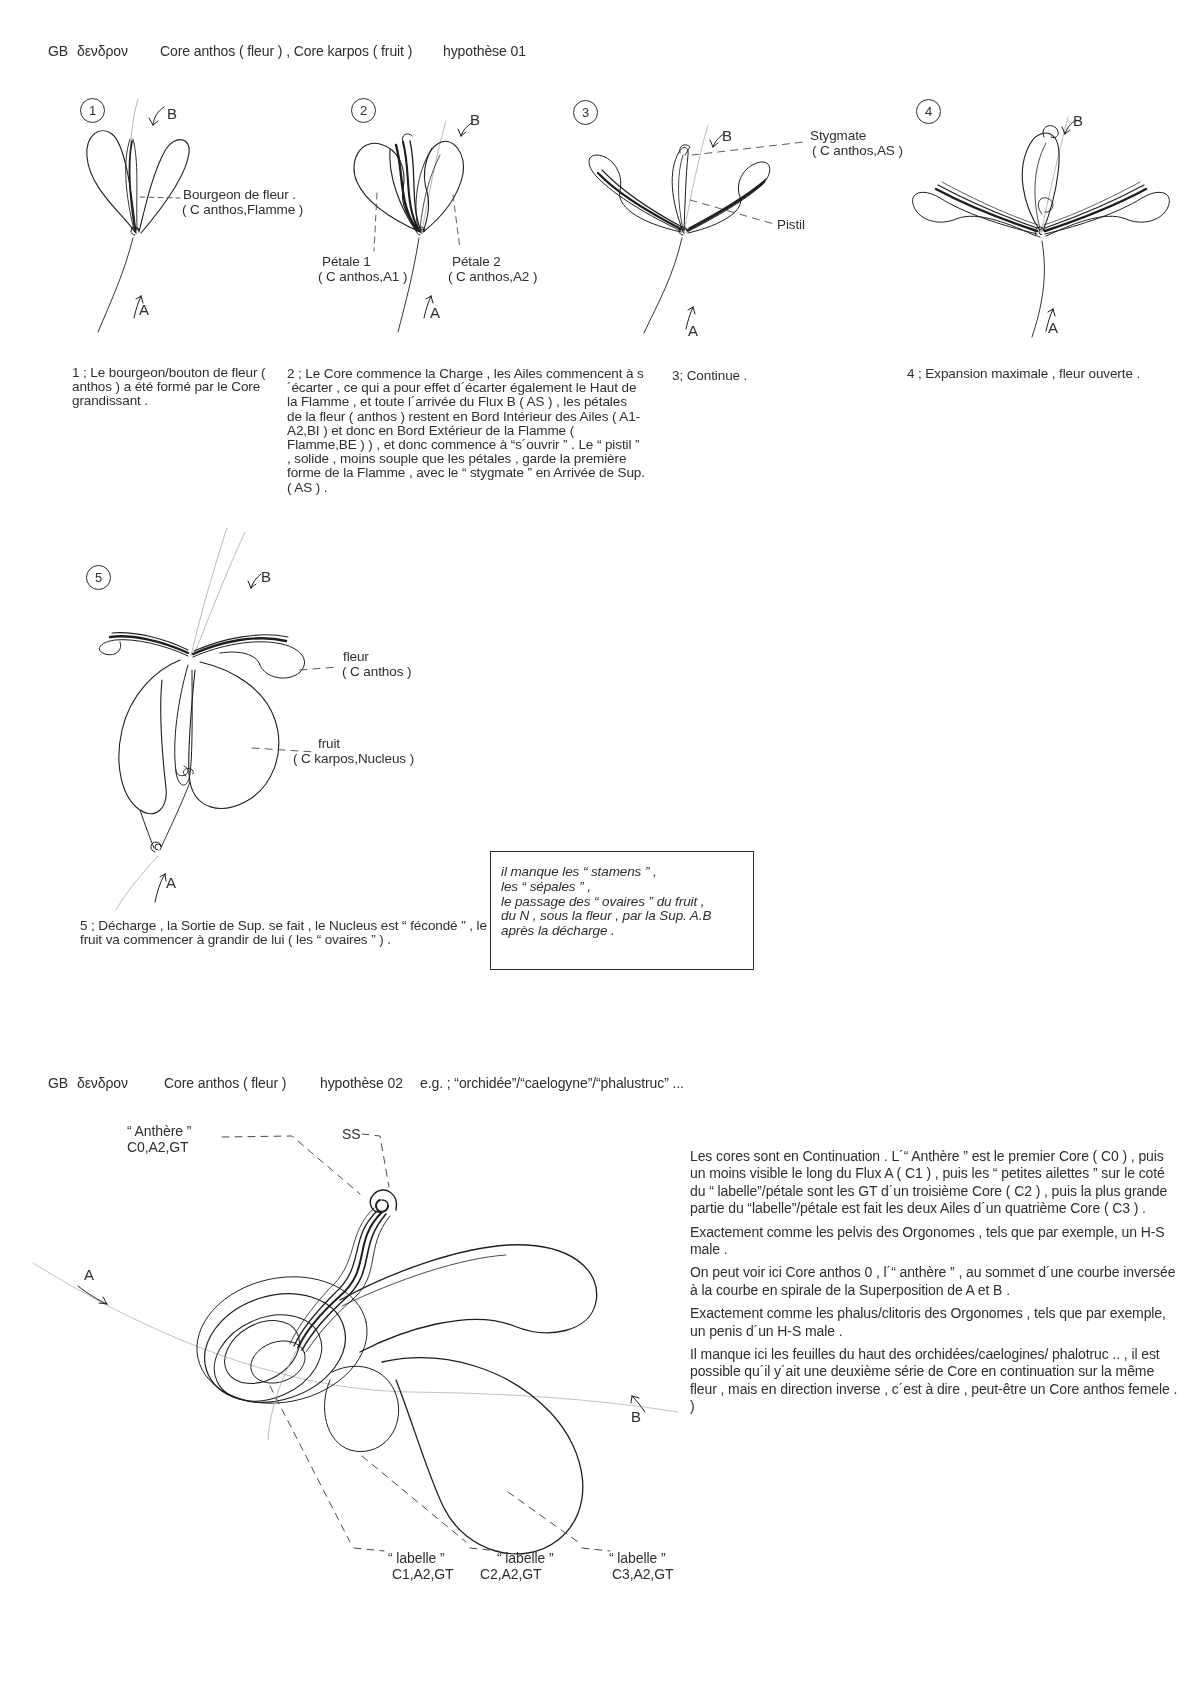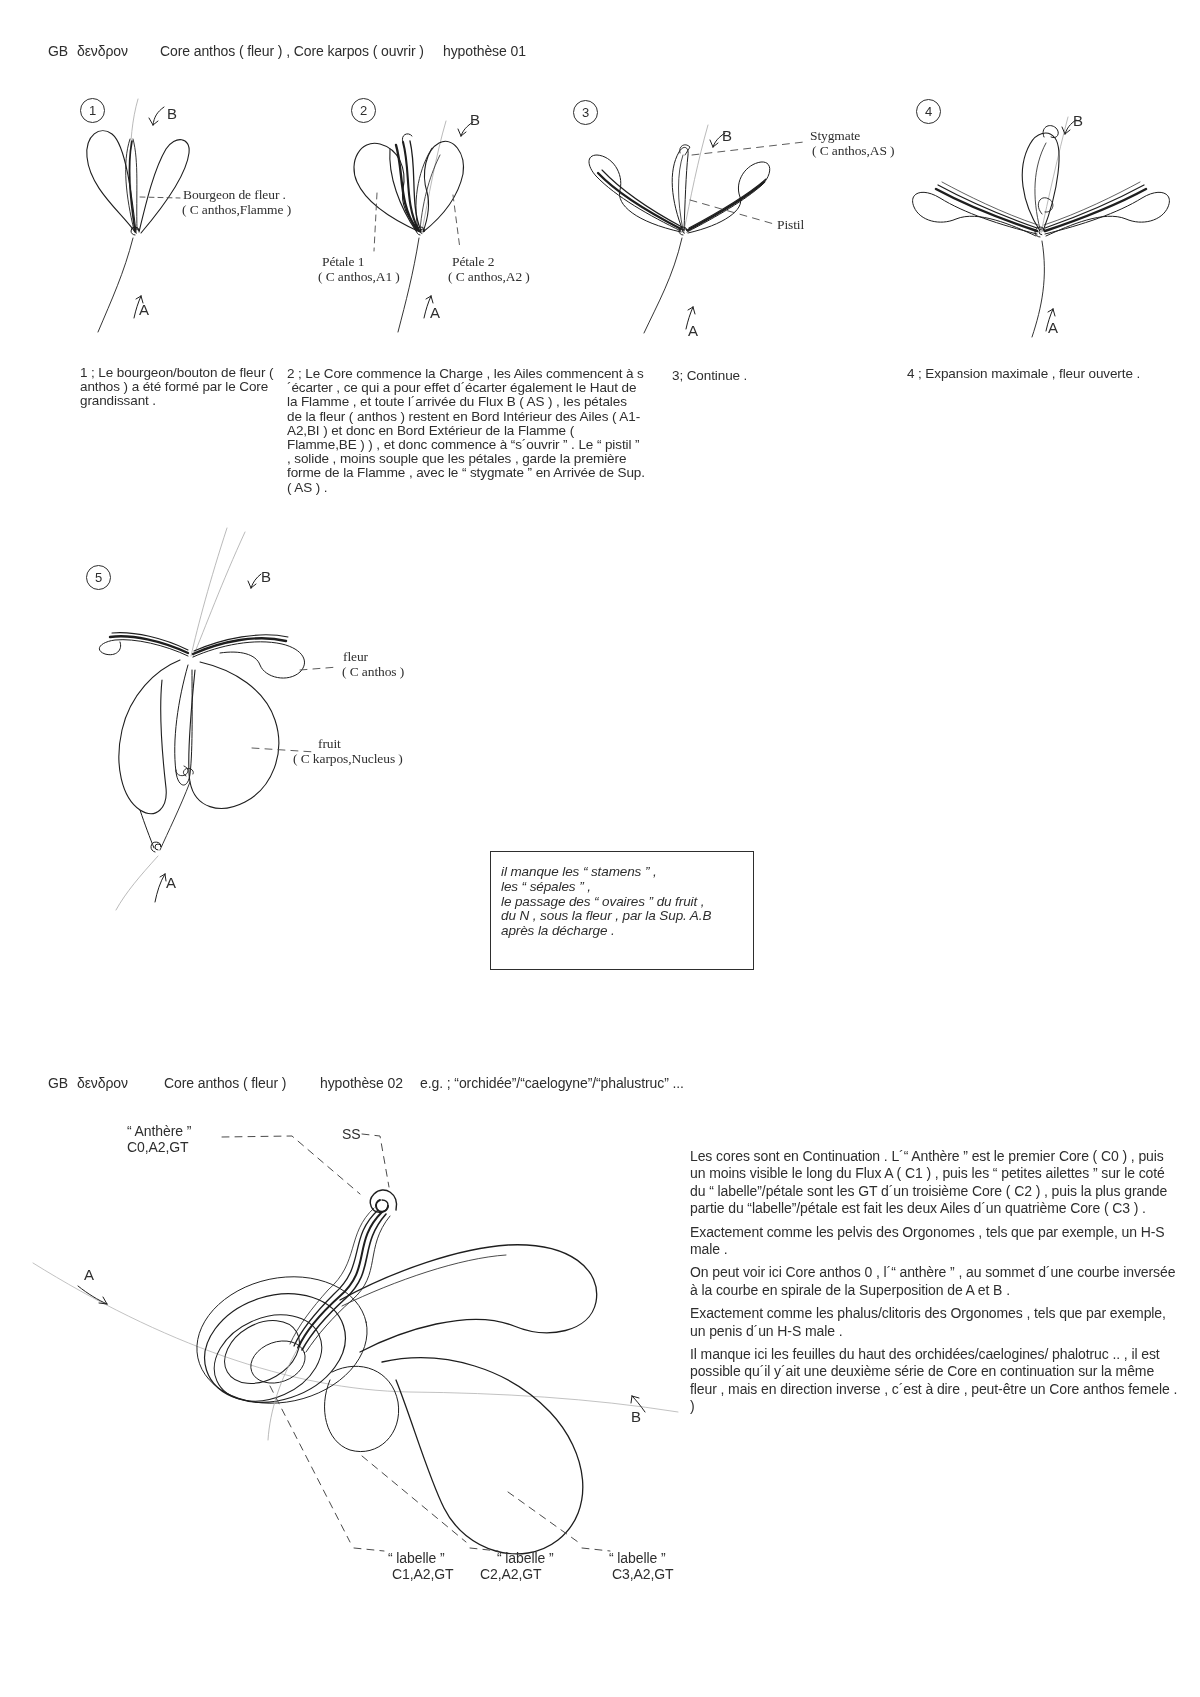--- a/index.html
+++ b/index.html
@@ -1,36 +1,36 @@
 <!DOCTYPE html>
 <html><head>
 <meta charset="utf-8">
 <style>
   html,body{margin:0;padding:0;background:#ffffff;}
   .page{position:relative;width:1200px;height:1697px;background:#ffffff;overflow:hidden;
         font-family:"Liberation Sans","DejaVu Sans",sans-serif;color:#2e2e2e;padding-left:40px;}
   .t{position:absolute;white-space:nowrap;font-size:14px;line-height:15px;letter-spacing:-0.1px;}
-  .small{font-size:13.5px;line-height:14.5px;font-family:Liberation Serif, serif;}
+  .small{font-size:13.5px;line-height:14.5px;}
   .cap{position:absolute;font-size:13.5px;line-height:14.2px;letter-spacing:-0.1px;white-space:normal;}
   .circ{position:absolute;width:23px;height:23px;border:1.3px solid #2e2e2e;border-radius:50%;
         text-align:center;line-height:23px;font-size:13px;}
   .flet{position:absolute;font-size:15px;}
   .box{position:absolute;border:1px solid #2e2e2e;}
   .box .ln{font-size:13.5px;line-height:14.8px;letter-spacing:-0.1px;white-space:nowrap;font-style:italic;}
   .para p{margin:0 0 6px 0;font-size:14px;line-height:17.4px;letter-spacing:-0.1px;}
   svg{position:absolute;overflow:visible;}
 </style>
 </head>
 <body>
 
 <div class="page">
 
   <div class="t" style="left:48px;top:44px">GB</div>
   <div class="t" style="left:77px;top:44px">δενδρον</div>
-  <div class="t" style="left:160px;top:44px">Core anthos ( fleur ) , Core karpos ( ouvrir )</div>
+  <div class="t" style="left:160px;top:44px">Core anthos ( fleur ) , Core karpos ( fruit )</div>
   <div class="t" style="left:443px;top:44px">hypothèse 01</div>
 
   <div class="circ" style="left:80px;top:98px">1</div>
   <svg style="left:60px;top:85px" width="250" height="250" viewBox="0 0 250 250">
     <g stroke="#1e1e1e" fill="none" stroke-linecap="round">
       <path d="M78,14 C66,55 70,110 75,146" stroke="#a8a8a8" stroke-width="0.8"></path>
       <path d="M104,22 C97,27 94,32 93,40" stroke-width="1"></path>
       <path d="M93,40 L89,33 M93,40 L98,36" stroke-width="1"></path>
       <path d="M75,147 C62,128 30,104 27,72 C25,50 40,40 52,49 C66,60 72,112 76,147" stroke-width="1.1"></path>
       <path d="M79,147 C86,118 94,84 106,64 C115,50 131,52 129,68 C126,92 98,128 81,148" stroke-width="1.1"></path>
@@ -41,21 +41,21 @@
       <path d="M73,153 C64,188 52,214 38,247" stroke-width="0.9"></path>
       <path d="M80,112 L120,113" stroke="#4a4a4a" stroke-width="0.9" stroke-dasharray="5,4"></path>
       <path d="M74,233 C76,224 78,218 81,211" stroke-width="1"></path>
       <path d="M81,211 L76,214 M81,211 L83,218" stroke-width="1"></path>
     </g>
   </svg>
   <div class="flet" style="left:167px;top:105px">B</div>
   <div class="flet" style="left:139px;top:301px">A</div>
   <div class="t small" style="left:183px;top:188px">Bourgeon de fleur .</div>
   <div class="t small" style="left:182px;top:203px">( C anthos,Flamme )</div>
-  <div class="cap" style="left:80px;top:366px;width:205px">1 ; Le bourgeon/bouton de fleur ( anthos ) a été formé par le Core grandissant .</div>
+  <div class="cap" style="left:72px;top:366px;width:205px">1 ; Le bourgeon/bouton de fleur ( anthos ) a été formé par le Core grandissant .</div>
 
   <div class="circ" style="left:351px;top:98px">2</div>
   <svg style="left:300px;top:85px" width="250" height="250" viewBox="0 0 250 250">
     <g stroke="#1e1e1e" fill="none" stroke-linecap="round">
       <path d="M146,36 C136,70 128,115 122,146" stroke="#a8a8a8" stroke-width="0.8"></path>
       <path d="M173,37 C167,41 163,45 161,51 M161,51 L158,44 M161,51 L166,47" stroke-width="1"></path>
       <path d="M120,147 C100,138 68,122 57,97 C48,77 60,54 80,59 C99,64 107,84 103,104 C100,121 110,136 121,147" stroke-width="1.1"></path>
       <path d="M123,147 C142,132 158,112 163,89 C166,68 153,51 139,58 C126,65 121,88 127,107 C131,122 127,136 123,147" stroke-width="1.1"></path>
       <path d="M96,60 C104,88 98,118 117,145" stroke-width="2.4"></path>
       <path d="M103,57 C111,87 104,118 119,146" stroke-width="2.1"></path>
@@ -158,20 +158,21 @@
       <path d="M192,228 L255,232" stroke="#4a4a4a" stroke-width="0.9" stroke-dasharray="7,6"></path>
       <path d="M95,382 C97,372 100,362 105,354 M105,354 L100,357 M105,354 L106,361" stroke-width="1"></path>
     </g>
   </svg>
   <div class="flet" style="left:261px;top:568px">B</div>
   <div class="flet" style="left:166px;top:874px">A</div>
   <div class="t small" style="left:343px;top:650px">fleur</div>
   <div class="t small" style="left:342px;top:665px">( C anthos )</div>
   <div class="t small" style="left:318px;top:737px">fruit</div>
   <div class="t small" style="left:293px;top:752px">( C karpos,Nucleus )</div>
+  <div class="cap" style="left:80px;top:919px;width:420px">5 ; Décharge , la Sortie de Sup. se fait , le Nucleus est “ fécondé ” , le fruit va commencer à grandir de lui ( les “ ovaires ” ) .</div>
 
   <div class="box" style="left:490px;top:851px;width:252px;height:104px;padding:13px 0 0 10px">
     <div class="ln">il manque les “ stamens ” ,</div>
     <div class="ln">les “ sépales ” ,</div>
     <div class="ln">le passage des “ ovaires ” du fruit ,</div>
     <div class="ln">du N , sous la fleur , par la Sup. A.B</div>
     <div class="ln">après la décharge .</div>
   </div>
 
   <div class="t" style="left:48px;top:1076px">GB</div>

